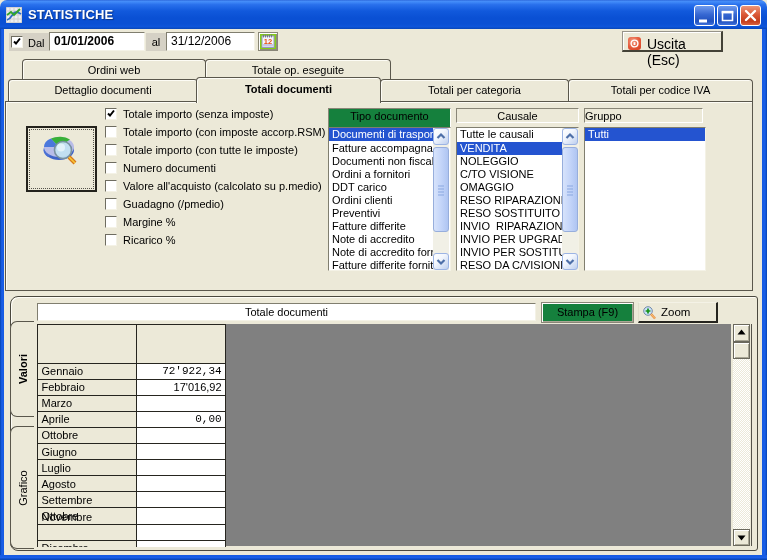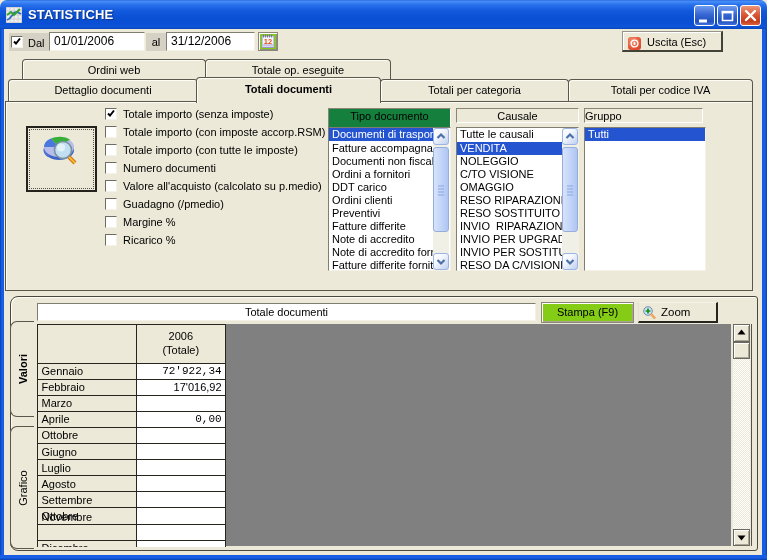--- a/index.html
+++ b/index.html
@@ -6,21 +6,21 @@
   font-family:"Liberation Sans",sans-serif; font-size:11px; color:#000;
   background:#ECE9D8; }
 .abs { position:absolute; }
 .tab { position:absolute; background:#ECE9D8; border:1px solid #5A574C;
   border-bottom:none; border-radius:4px 4px 0 0;
   box-shadow: inset 1px 1px 0 #FDFCF5; text-align:center; }
 .panel { position:absolute; background:#ECE9D8; border:1px solid #5A574C;
   box-shadow: inset 1px 1px 0 #FDFCF5; }
 .sunken { position:absolute; background:#fff; border:1px solid;
   border-color:#807E6F #F4F2E6 #F4F2E6 #807E6F; }
-.btn { position:absolute; background:#84cc16; border:1px solid #898677;
+.btn { position:absolute; background:#15803d; border:1px solid #898677;
   box-shadow: inset 1px 1px 0 #FFFFFF, inset -1px -1px 0 #A9A695;
   text-align:center; }
 .vt { position:absolute; background:#ECE9D8; border:1px solid #5A574C;
   border-right:none; }
 .item { position:absolute; white-space:nowrap; overflow:hidden; line-height:13.05px; padding-left:3px; }
 .sel { background:#2454D0; color:#fff; }
 </style></head><body>
 <div class="abs" style="left:0;top:0;width:767px;height:29px;
  border-radius:7px 7px 0 0;
  background:linear-gradient(to bottom,#2A64D8 0%,#478FF9 4%,#3D86F6 8%,#2970EC 16%,#1159DC 38%,#0A50D4 62%,#0A50D4 82%,#0E55DA 92%,#0846B8 100%);"></div>
@@ -53,21 +53,21 @@
 <div class="abs" style="left:762px;top:29px;width:5px;height:526px;background:linear-gradient(to left,#0542AE,#1A5FE8 40%,#155AE2);"></div>
 <div class="abs" style="left:0;top:555px;width:767px;height:5px;background:linear-gradient(to top,#0542AE,#1A5FE8 50%,#155AE2);"></div>
 <div class="abs" style="left:9px;top:33px;width:40px;height:18px;background:#D5D1C5;"></div>
 <div class="abs" style="left:11px;top:36px;width:12px;height:12px;background:#fff;
  border:1px solid;border-color:#6E6C60 #F4F2E6 #F4F2E6 #6E6C60;">
  <svg width="10" height="10" style="position:absolute;left:0px;top:0px">
       <path d="M2 4.5 L4 6.5 L8 1.5" stroke="#000" stroke-width="2" fill="none"></path>
     </svg>
   </div>
 <div class="abs" style="left:28px;top:37px;">Dal</div>
-<div class="sunken" style="left:49px;top:32px;width:96px;height:19px;font-size:12px;line-height:17px;padding-left:4px;">01/01/2006</div>
+<div class="sunken" style="left:49px;top:32px;width:96px;height:19px;font-size:12px;line-height:17px;padding-left:4px;font-weight:bold;">01/01/2006</div>
 <div class="abs" style="left:146px;top:33px;width:20px;height:18px;background:#D5D1C5;text-align:center;line-height:18px;">al</div>
 <div class="sunken" style="left:166px;top:32px;width:89px;height:19px;font-size:12px;line-height:17px;padding-left:4px;">31/12/2006</div>
 <div class="btn" style="left:258px;top:32px;width:20px;height:19px;background:#84cc16;
  box-shadow:inset 1px 1px 0 #FFFFFF, inset -1px -1px 0 #8F8C7C;">
 <svg width="16" height="16" style="position:absolute;left:1px;top:0px">
  <rect x="2" y="3" width="12" height="11.5" fill="#F4F4FC" stroke="#9898C0" stroke-width="1"></rect>
  <path d="M3.5 1.5 v3 M5.5 1.5 v3 M7.5 1.5 v3 M9.5 1.5 v3 M11.5 1.5 v3" stroke="#707088" stroke-width="0.9"></path>
  <rect x="3" y="11" width="10" height="2.6" fill="#C8C8E4"></rect>
  <text x="8" y="10.5" font-size="7.5" font-weight="bold" fill="#E85010" text-anchor="middle" font-family="Liberation Sans">12</text>
 </svg>
@@ -75,21 +75,21 @@
 <div class="abs" style="left:622px;top:31px;width:101px;height:21px;background:#ECE9D8;
  border:1px solid #97948A;border-right:2px solid #434237;border-bottom:2px solid #434237;
  box-shadow:inset 1px 1px 0 #FFFFFF;">
  <div class="abs" style="left:5px;top:5px;width:13px;height:13px;border-radius:3px;
    background:radial-gradient(circle at 38% 32%,#F49B80 0%,#E4593A 55%,#D33C20 100%);">
   <svg width="13" height="13" style="position:absolute;left:0;top:0">
    <circle cx="6.5" cy="6.5" r="3.4" fill="none" stroke="#fff" stroke-width="1.4"></circle>
    <rect x="5.6" y="5.2" width="1.8" height="2.8" fill="#fff"></rect>
   </svg>
     </div>
- <div class="abs" style="left:24px;top:3.5px;font-size:11px;">Uscita (Esc)</div>
+ <div class="abs" style="left:24px;top:3.5px;font-size:14px;">Uscita (Esc)</div>
   </div>
 <div class="tab" style="left:22px;top:59px;width:184px;height:21px;line-height:20px;">Ordini web</div>
 <div class="tab" style="left:205px;top:59px;width:186px;height:21px;line-height:20px;">Totale op. eseguite</div>
 <div class="tab" style="left:8px;top:79px;width:190px;height:22px;line-height:21px;">Dettaglio documenti</div>
 <div class="tab" style="left:380px;top:79px;width:189px;height:22px;line-height:21px;">Totali per categoria</div>
 <div class="tab" style="left:568px;top:79px;width:185px;height:22px;line-height:21px;">Totali per codice IVA</div>
 <div class="panel" style="left:5px;top:101px;width:748px;height:190px;"></div>
 <div class="tab" style="left:196px;top:77px;width:185px;height:26px;line-height:22px;font-weight:bold;z-index:3;">Totali documenti</div>
 <div class="abs" style="left:26px;top:126px;width:71px;height:66px;background:#ECE9D8;
  border:2px solid #23221C;z-index:4;">
@@ -198,21 +198,20 @@
   <path d="M3.6 6 h4.8 M6 3.6 v4.8" stroke="#149114" stroke-width="1.7"></path>
   <path d="M9 9 L13 13.5" stroke="#E89048" stroke-width="2.4"></path>
   <path d="M9 9 L13 13.5" stroke="#F8C878" stroke-width="1"></path>
  </svg>
  <div class="abs" style="left:22px;top:3px;font-size:11.5px;">Zoom</div>
   </div>
 <div class="abs" style="left:36.5px;top:324px;width:189.5px;height:223px;overflow:hidden;border:1px solid #26251F;border-bottom:none;border-right-width:1.4px;">
 <div class="abs" style="left:0;top:0;width:99.5px;height:223px;background:#ECE9D8;border-right:1px solid #26251F;"></div>
 <div class="abs" style="left:99.5px;top:0;width:87.6px;height:223px;background:#fff;"></div>
 <div class="abs" style="left:0;top:0;width:187.1px;height:37.5px;background:#ECE9D8;"></div>
-<div class="abs" style="left:99.5px;top:0;width:87.6px;height:37.5px;text-align:center;padding-top:5px;line-height:13.5px;">2006<br>(Totale)</div>
 <div class="abs" style="left:0;top:37.5px;width:187.1px;height:1px;background:#26251F;"></div>
 <div class="abs" style="left:98.5px;top:0;width:1px;height:223px;background:#26251F;"></div>
 <div class="abs" style="left:4px;top:40.0px;width:90px;">Gennaio</div>
 <div class="abs" style="left:99.5px;top:40.0px;width:84.6px;text-align:right;font-family:Liberation Mono, monospace;">72'922,34</div>
 <div class="abs" style="left:0;top:53.6px;width:187.1px;height:1px;background:#26251F;"></div>
 <div class="abs" style="left:4px;top:56.1px;width:90px;">Febbraio</div>
 <div class="abs" style="left:99.5px;top:56.1px;width:84.6px;text-align:right;">17'016,92</div>
 <div class="abs" style="left:0;top:69.7px;width:187.1px;height:1px;background:#26251F;"></div>
 <div class="abs" style="left:4px;top:72.2px;width:90px;">Marzo</div>
 <div class="abs" style="left:0;top:85.8px;width:187.1px;height:1px;background:#26251F;"></div>

